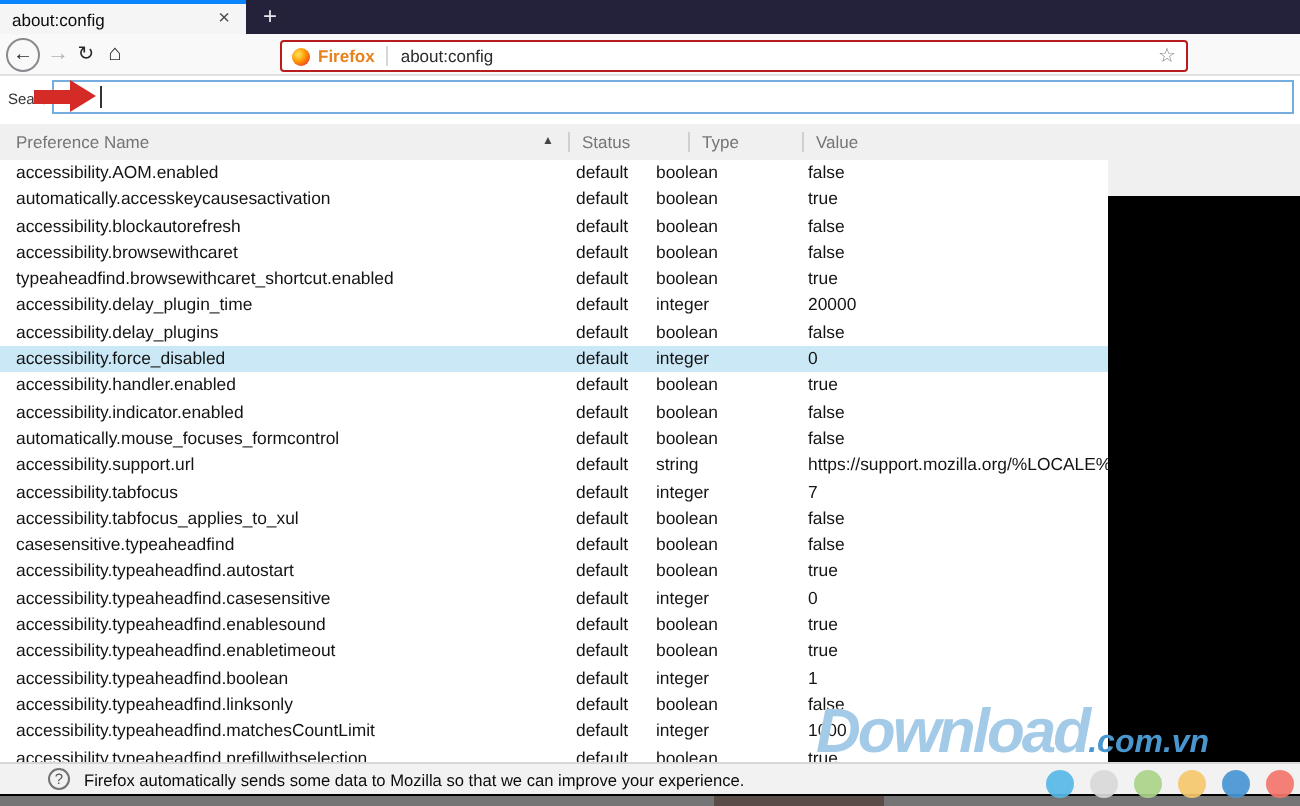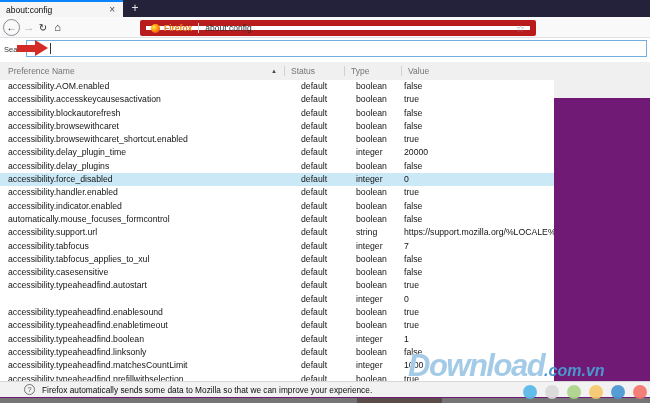--- a/index.html
+++ b/index.html
@@ -1,39 +1,39 @@
 <!DOCTYPE html>
 <html><head>
 <meta charset="utf-8">
 <style>
   * { margin:0; padding:0; box-sizing:border-box; }
   html,body { width:650px; height:403px; }
   body { font-family:"Liberation Sans", sans-serif; background:#fff; }
-  .screen { position:relative; width:650px; height:403px; overflow:hidden; background:#701a75; }
+  .screen { position:relative; width:650px; height:403px; overflow:hidden; background:#000000; }
 
   
   .tabbar { position:absolute; left:0; top:0; width:650px; height:17px; background:#24223a; }
   .tab { position:absolute; left:0; top:0; width:123px; height:17px; background:#f5f5f6;
          border-top:2px solid #0a84ff; display:flex; align-items:center; padding:0 6px; }
   .tab-title { font-size:8.5px; color:#0c0c0d; flex:1; white-space:nowrap; overflow:hidden; }
   .tab-close { font-size:10px; color:#4a4a4f; padding:0 2px; line-height:1; }
   .newtab { position:absolute; left:127px; top:0; width:16px; height:17px; color:#e6e6ec;
             font-size:12px; text-align:center; line-height:16px; }
 
   
   .navbar { position:absolute; left:0; top:17px; width:650px; height:21px; background:#f9f9fa;
             border-bottom:1px solid #e1e1e5; }
   .nav-ico { position:absolute; top:0; height:21px; line-height:21px; text-align:center; font-size:11px; color:#2a2a2e; }
   .ico-back { left:3px; width:17px; height:17px; top:2px; border:1px solid #8a8a8e; border-radius:50%;
               line-height:15px; font-size:10px; }
   .ico-fwd { left:23px; width:12px; color:#b1b1b3; }
   .ico-reload { left:37px; width:12px; font-size:10px; }
   .ico-home { left:51px; width:13px; font-size:11px; }
-  .urlbar { position:absolute; left:140px; top:3px; width:396px; height:16px; background:#fff;
-            border:6px solid #b91c1c; border-radius:2px; display:flex; align-items:center; padding:0 5px; }
+  .urlbar { position:absolute; left:140px; top:3px; width:454px; height:16px; background:#fff;
+            border:1px solid #b91c1c; border-radius:2px; display:flex; align-items:center; padding:0 5px; }
   .ff-logo { width:9px; height:9px; border-radius:50%;
              background:radial-gradient(circle at 35% 35%, #ffd54a 10%, #ff9500 45%, #e8432e 80%); margin-right:4px; }
   .ff-brand { font-size:8.5px; color:#e8821e; font-weight:bold; margin-right:6px; }
   .url-sep { width:1px; height:10px; background:#d7d7db; margin-right:6px; }
   .url-text { font-size:8.5px; color:#2a2a2e; flex:1; }
   .star { font-size:10px; color:#85858a; }
 
   
   .searchrow { position:absolute; left:0; top:38px; width:650px; height:24px; background:#fff; }
   .search-label { position:absolute; left:4px; top:7px; font-size:7.5px; color:#333; z-index:1; }
@@ -54,21 +54,21 @@
   .hsep { position:absolute; top:4px; width:1px; height:10px; background:#d0d0d0; }
   .th-status { left:291px;text-align:center; } .th-type { left:351px; } .th-value { left:408px; }
   .sep1 { left:284px; } .sep2 { left:344px; } .sep3 { left:401px; }
 
   .tbody { position:absolute; left:0; top:80px; width:554px; height:301px; overflow:hidden; background:#fff; }
   .row { position:relative; width:650px; height:13.3px; }
   .row.highlight { background:#cbe8f6; }
   .cell { position:absolute; top:0; height:13.3px; line-height:13.5px; font-size:8.7px; color:#141414;
           white-space:nowrap; }
   .c-name { left:8px; width:275px; overflow:hidden; }
-  .c-status { left:288px;margin-left:13px; } .c-type { left:356px; } .c-value { left:404px; width:240px; overflow:hidden; }
+  .c-status { left:288px; } .c-type { left:328px; } .c-value { left:404px; width:240px; overflow:hidden; }
 
   
   .notif { position:absolute; left:0; top:381px; width:650px; height:16px; background:#f2f2f3;
            border-top:1px solid #d7d7db; display:flex; align-items:center; }
   .q-ico { width:11px; height:11px; border:1px solid #737373; border-radius:50%; color:#5a5a5e;
            font-size:7.5px; line-height:9px; text-align:center; margin-left:24px; margin-right:7px; flex:none; }
   .notif-text { font-size:8.3px; color:#0c0c0d; white-space:nowrap; }
 
   
   .strip { position:absolute; left:0; top:398px; width:650px; height:5px; background:#757575; }
@@ -131,39 +131,39 @@
   </div>
 
   <div class="tbody">
       <div class="row">
     <span class="cell c-name">accessibility.AOM.enabled</span>
     <span class="cell c-status">default</span>
     <span class="cell c-type">boolean</span>
     <span class="cell c-value">false</span>
   </div>
       <div class="row">
-    <span class="cell c-name">accessibility.accesskeycausesactivation</span>
+    <span class="cell c-name">automatically.accesskeycausesactivation</span>
     <span class="cell c-status">default</span>
     <span class="cell c-type">boolean</span>
     <span class="cell c-value">true</span>
   </div>
       <div class="row">
     <span class="cell c-name">accessibility.blockautorefresh</span>
     <span class="cell c-status">default</span>
     <span class="cell c-type">boolean</span>
     <span class="cell c-value">false</span>
   </div>
       <div class="row">
     <span class="cell c-name">accessibility.browsewithcaret</span>
     <span class="cell c-status">default</span>
     <span class="cell c-type">boolean</span>
     <span class="cell c-value">false</span>
   </div>
       <div class="row">
-    <span class="cell c-name">accessibility.browsewithcaret_shortcut.enabled</span>
+    <span class="cell c-name">typeaheadfind.browsewithcaret_shortcut.enabled</span>
     <span class="cell c-status">default</span>
     <span class="cell c-type">boolean</span>
     <span class="cell c-value">true</span>
   </div>
       <div class="row">
     <span class="cell c-name">accessibility.delay_plugin_time</span>
     <span class="cell c-status">default</span>
     <span class="cell c-type">integer</span>
     <span class="cell c-value">20000</span>
   </div>
@@ -209,32 +209,33 @@
     <span class="cell c-type">integer</span>
     <span class="cell c-value">7</span>
   </div>
       <div class="row">
     <span class="cell c-name">accessibility.tabfocus_applies_to_xul</span>
     <span class="cell c-status">default</span>
     <span class="cell c-type">boolean</span>
     <span class="cell c-value">false</span>
   </div>
       <div class="row">
-    <span class="cell c-name">accessibility.casesensitive</span>
+    <span class="cell c-name">casesensitive.typeaheadfind</span>
     <span class="cell c-status">default</span>
     <span class="cell c-type">boolean</span>
     <span class="cell c-value">false</span>
   </div>
       <div class="row">
     <span class="cell c-name">accessibility.typeaheadfind.autostart</span>
     <span class="cell c-status">default</span>
     <span class="cell c-type">boolean</span>
     <span class="cell c-value">true</span>
   </div>
       <div class="row">
+    <span class="cell c-name">accessibility.typeaheadfind.casesensitive</span>
     <span class="cell c-status">default</span>
     <span class="cell c-type">integer</span>
     <span class="cell c-value">0</span>
   </div>
       <div class="row">
     <span class="cell c-name">accessibility.typeaheadfind.enablesound</span>
     <span class="cell c-status">default</span>
     <span class="cell c-type">boolean</span>
     <span class="cell c-value">true</span>
   </div>

